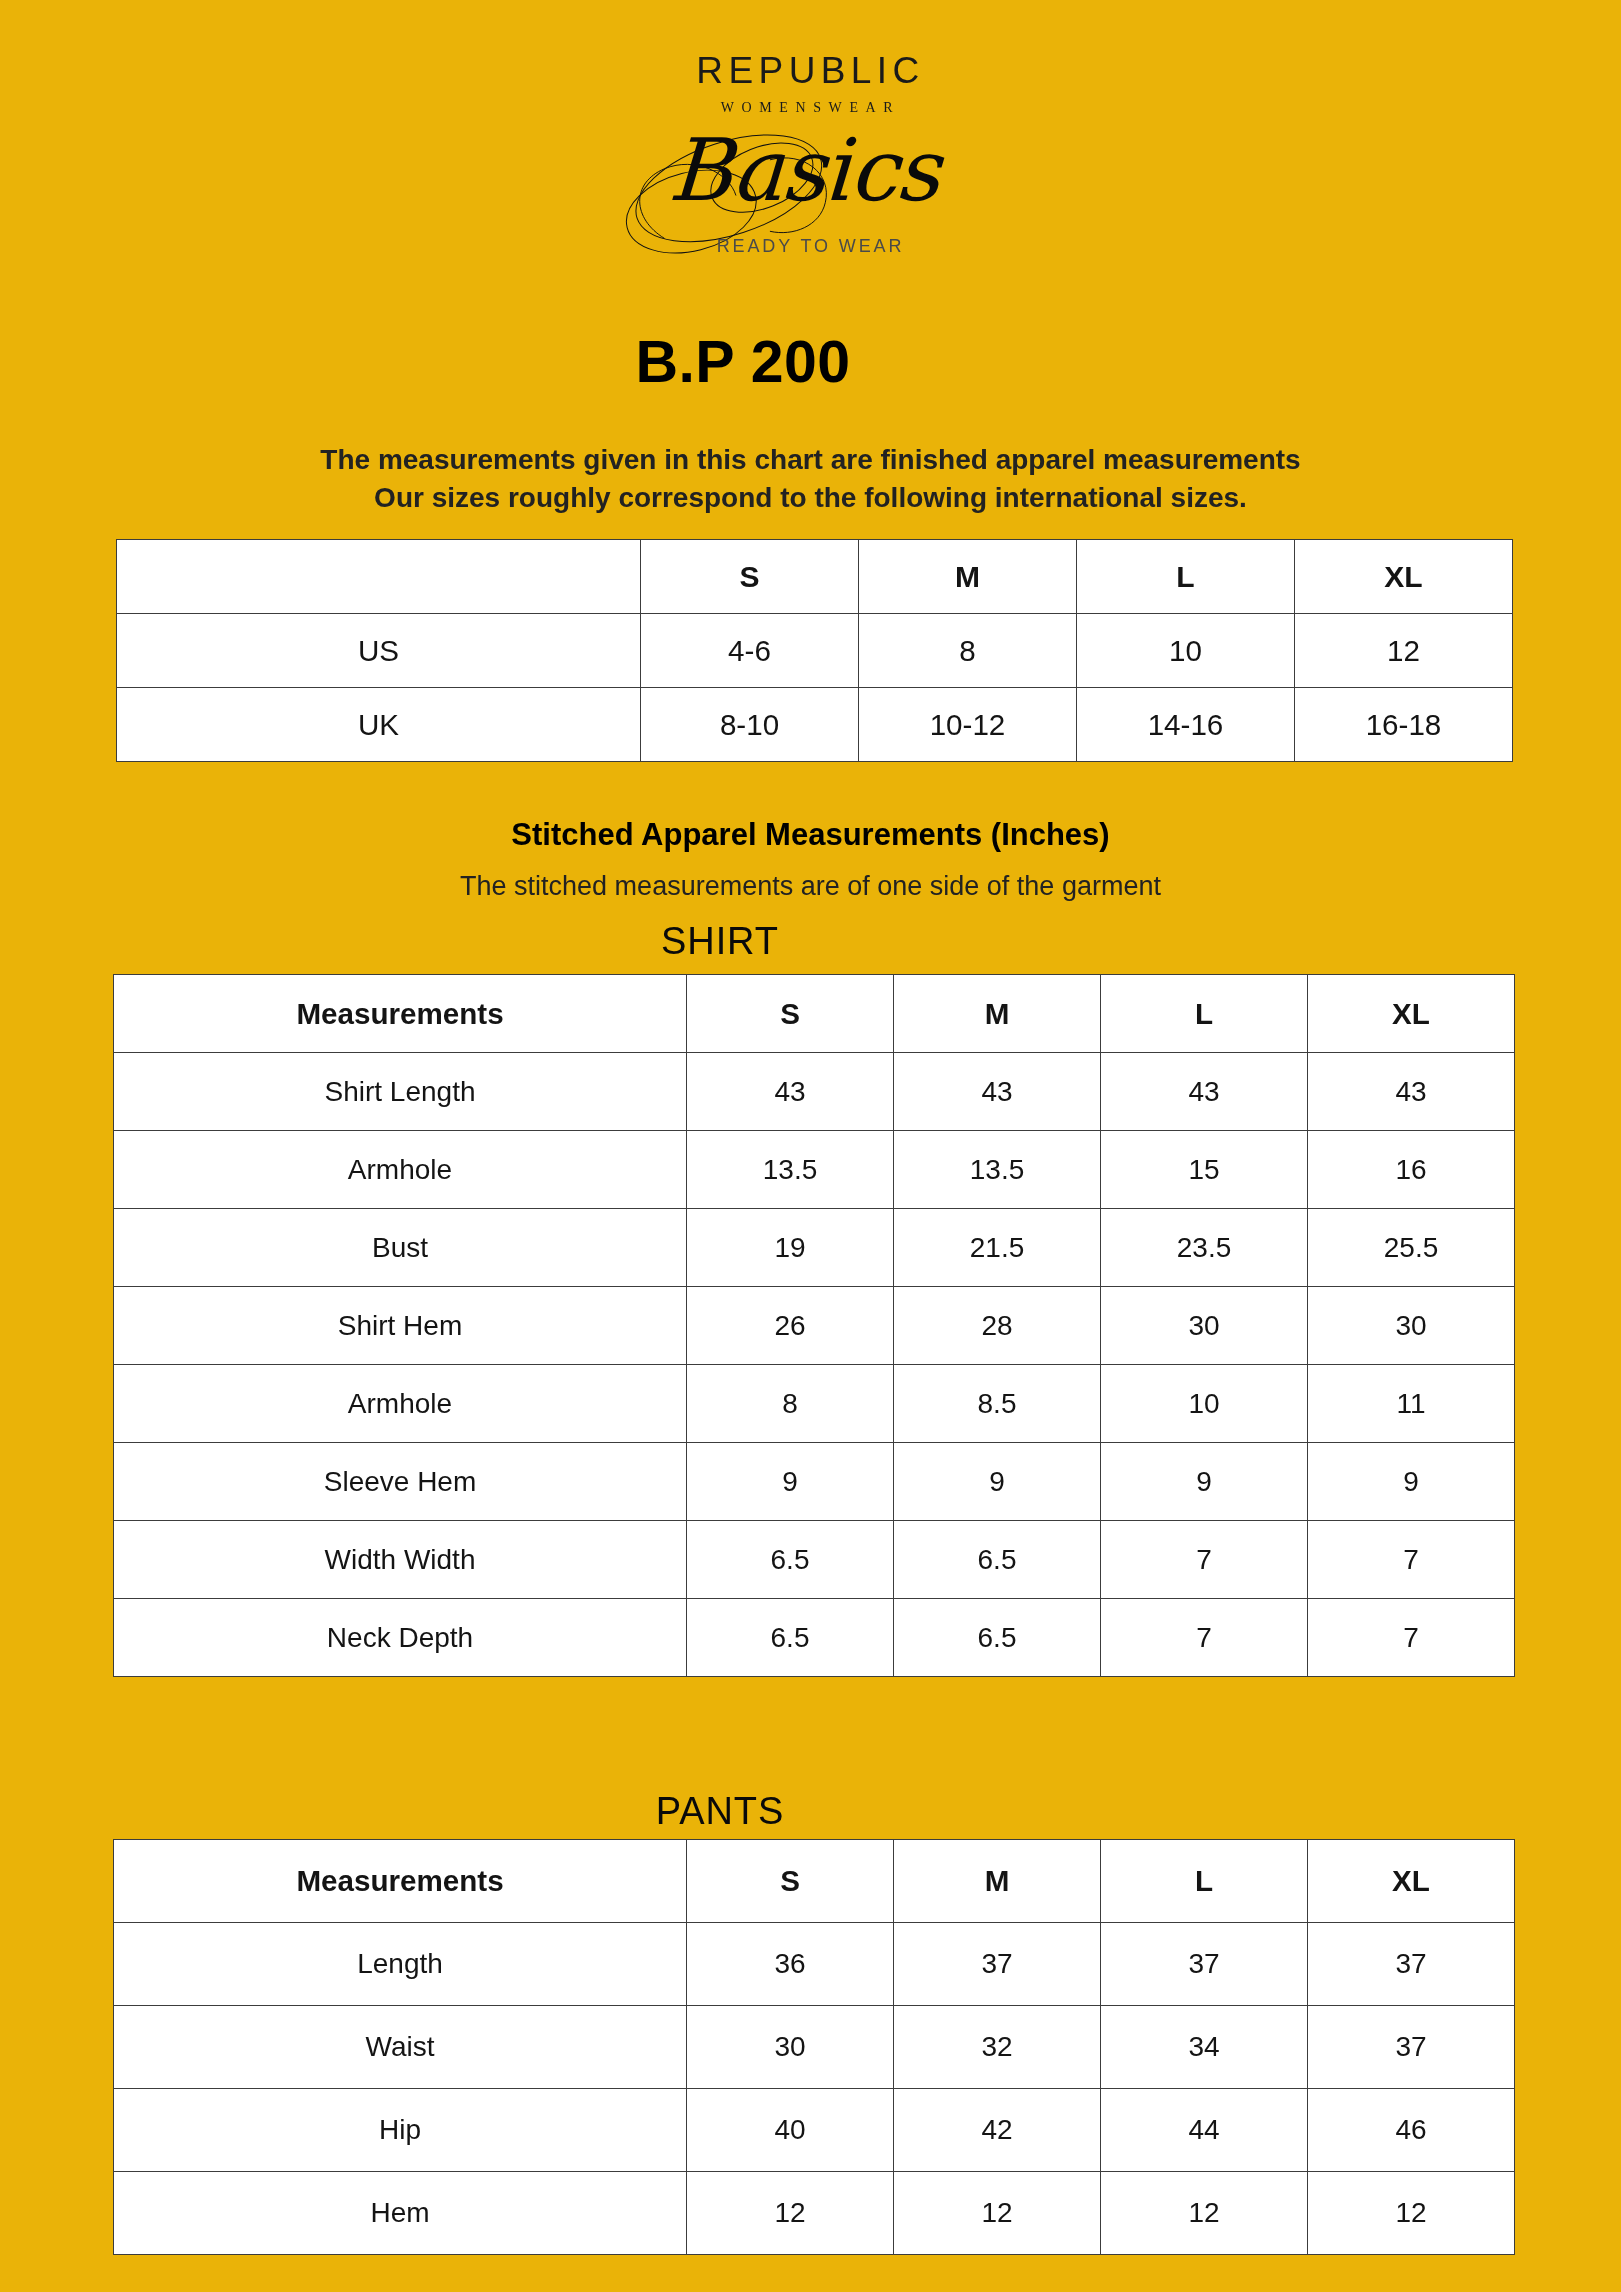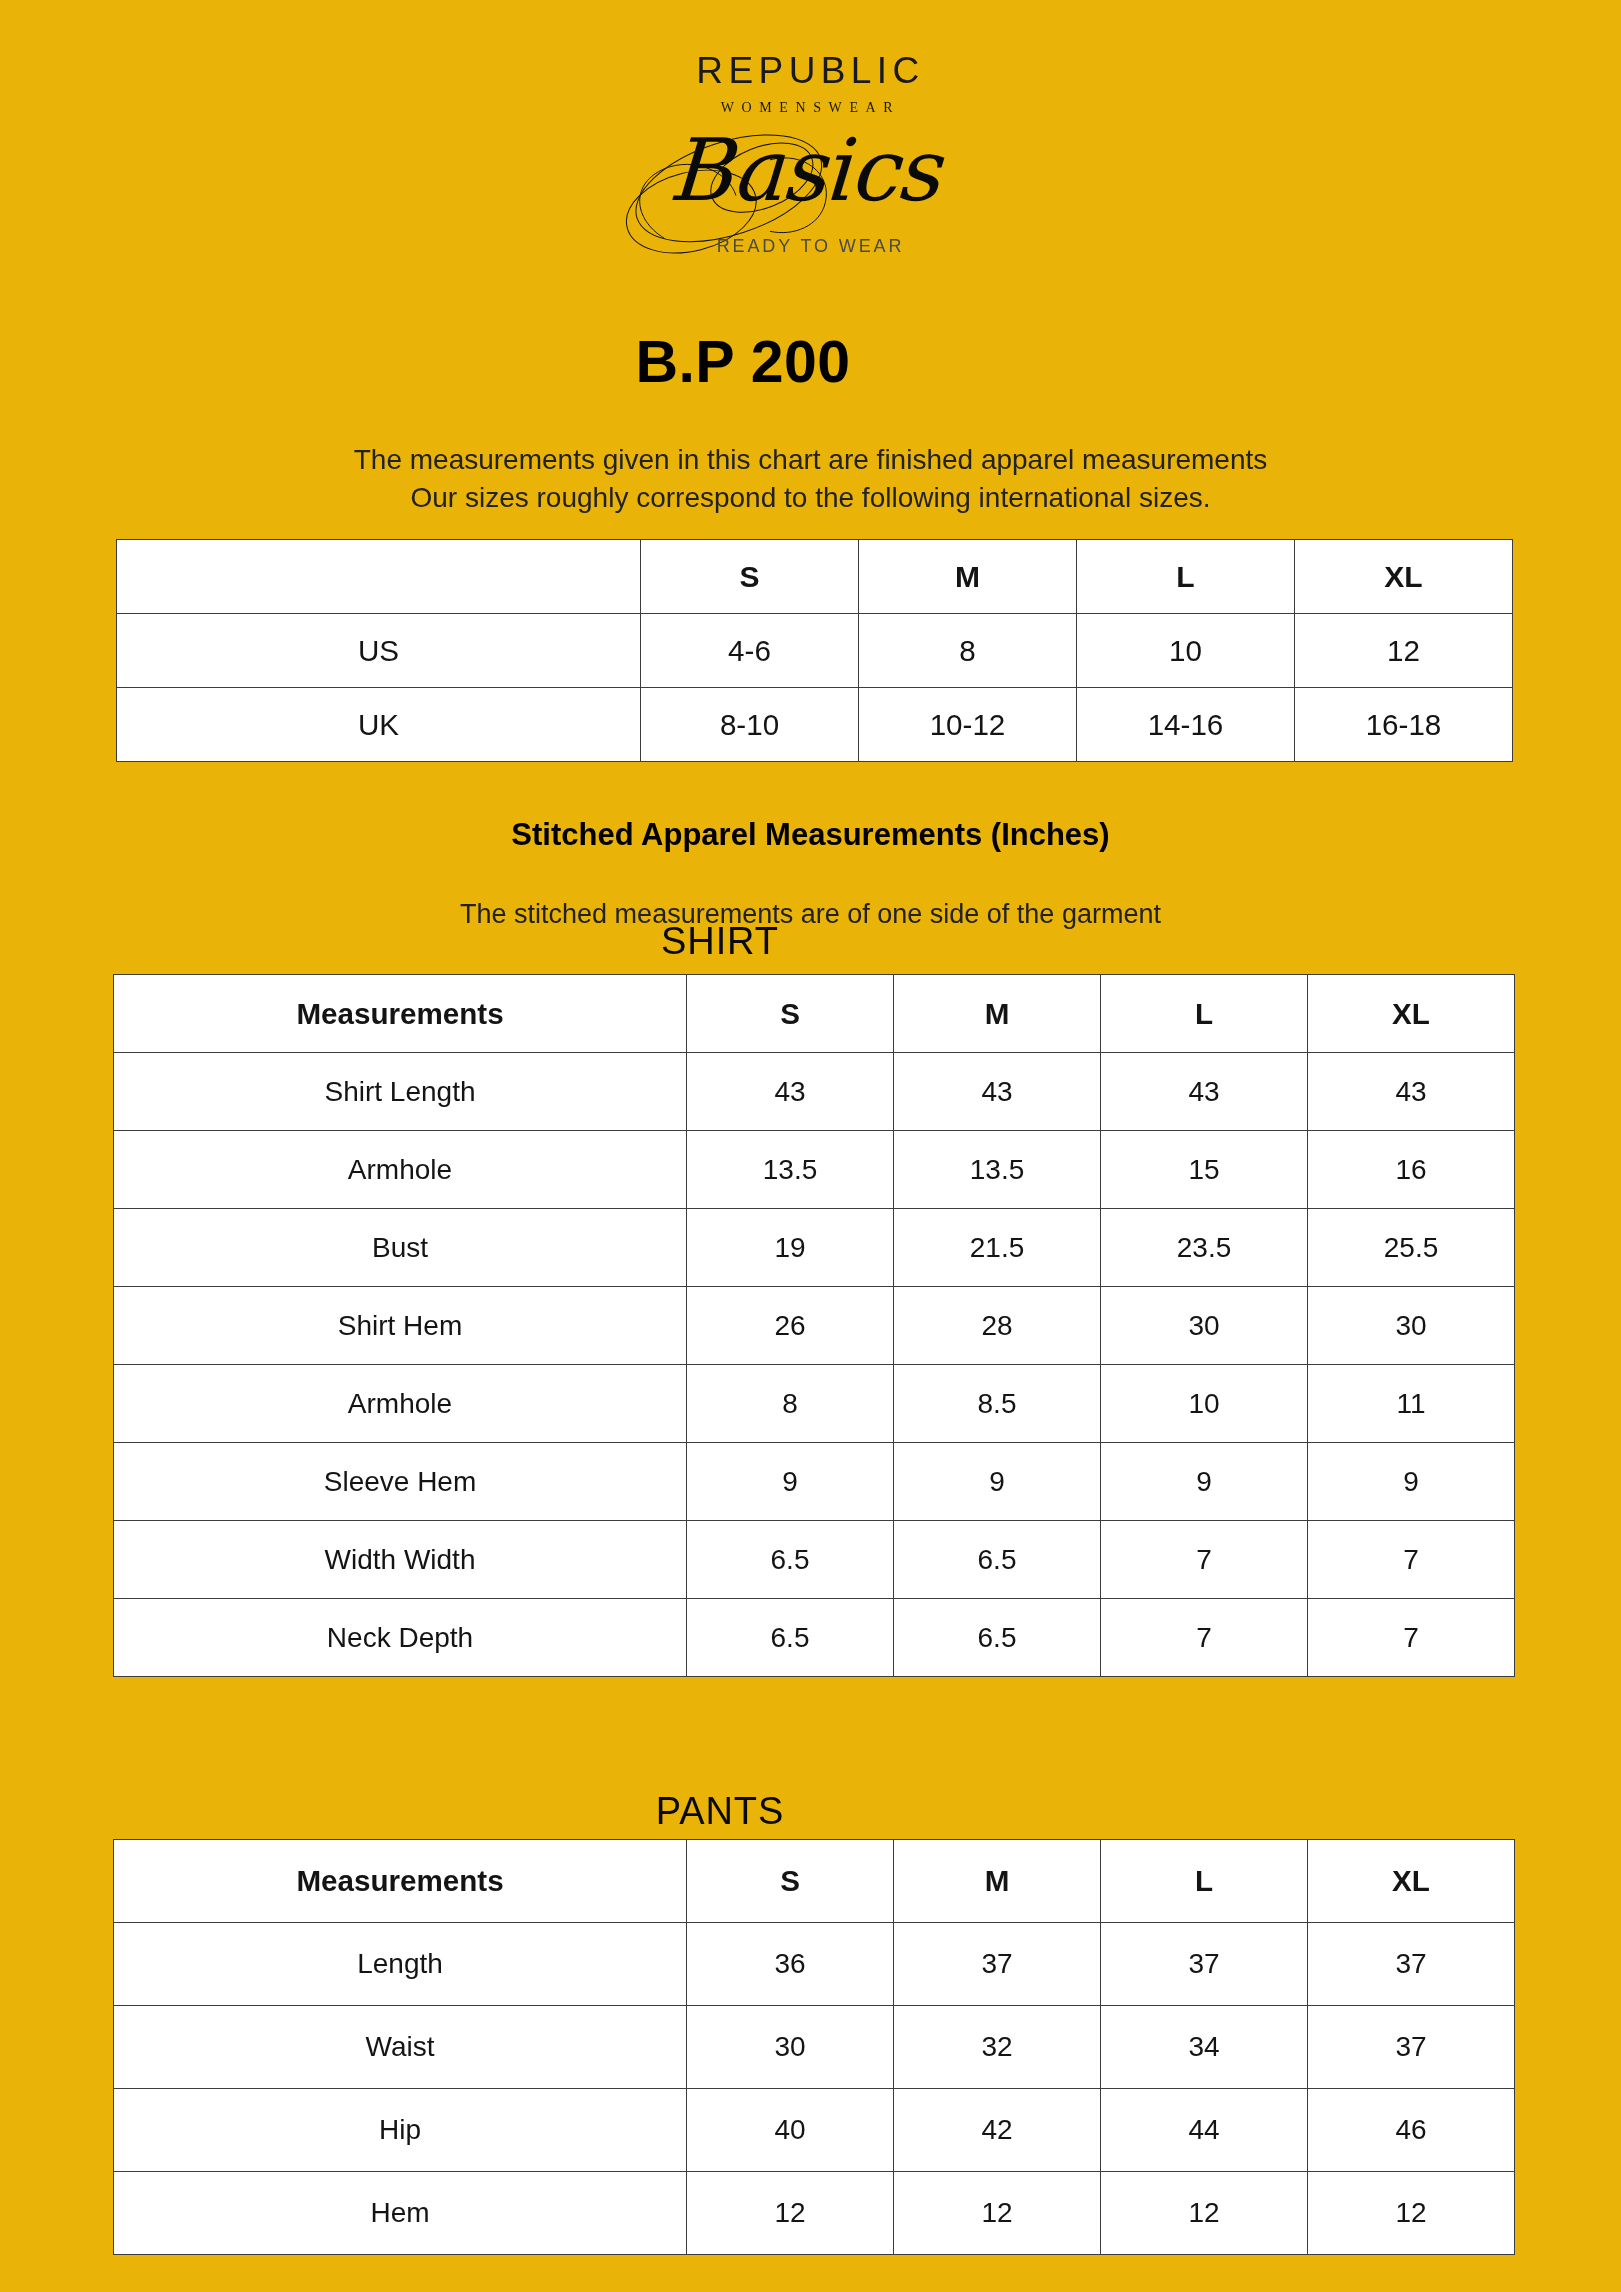--- a/index.html
+++ b/index.html
@@ -110,21 +110,21 @@
   }
 
   
   .intro {
     position: absolute;
     top: 441px;
     left: 0;
     width: 1621px;
     text-align: center;
     font-size: 28px;
-    font-weight: 400;
+    font-weight: 700;
     color: #222222;
     line-height: 1.34;
   }
 
   
   table.chart {
     position: absolute;
     border-collapse: collapse;
     table-layout: fixed;
     background: #ffffff;
@@ -167,21 +167,20 @@
 
   .sec-sub {
     position: absolute;
     left: 0;
     width: 1621px;
     text-align: center;
     font-size: 27px;
     font-weight: 400;
     color: #222222;
     line-height: 1;
-    margin-top: 28px;
   }
 
   .garment-heading {
     position: absolute;
     left: 0;
     width: 1440px;
     text-align: center;
     font-size: 38px;
     font-weight: 400;
     letter-spacing: 0.9px;

